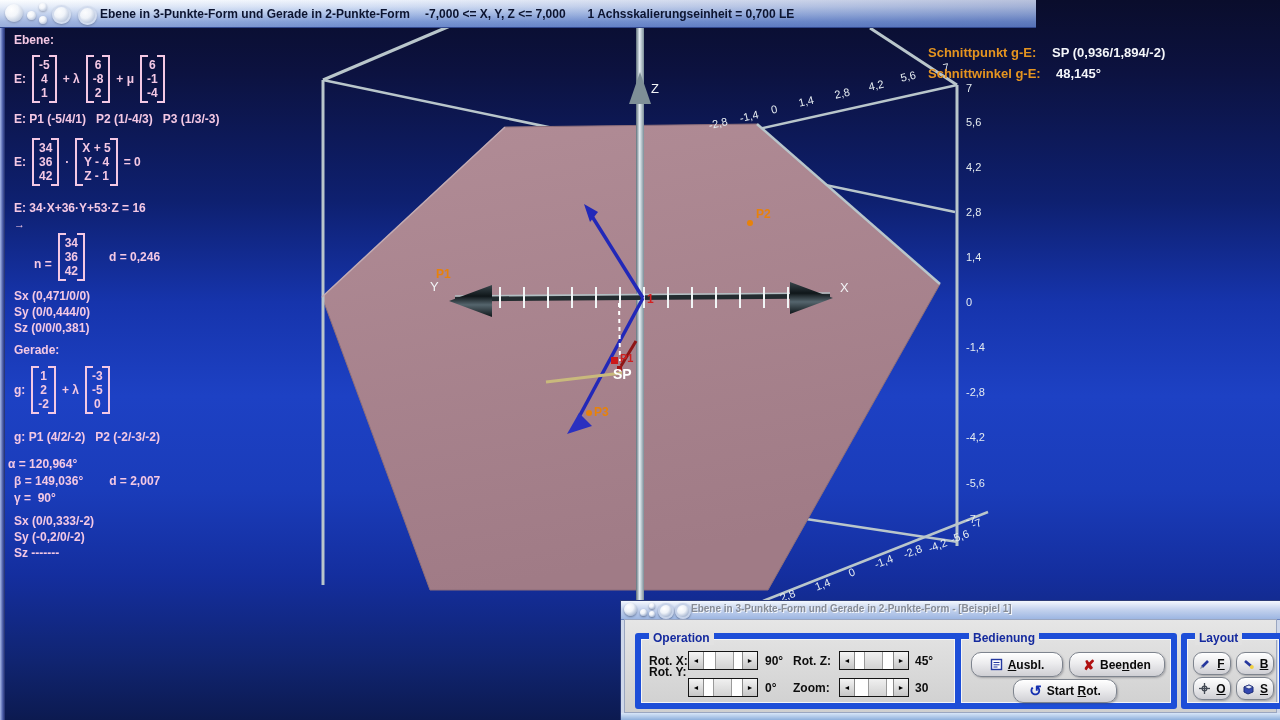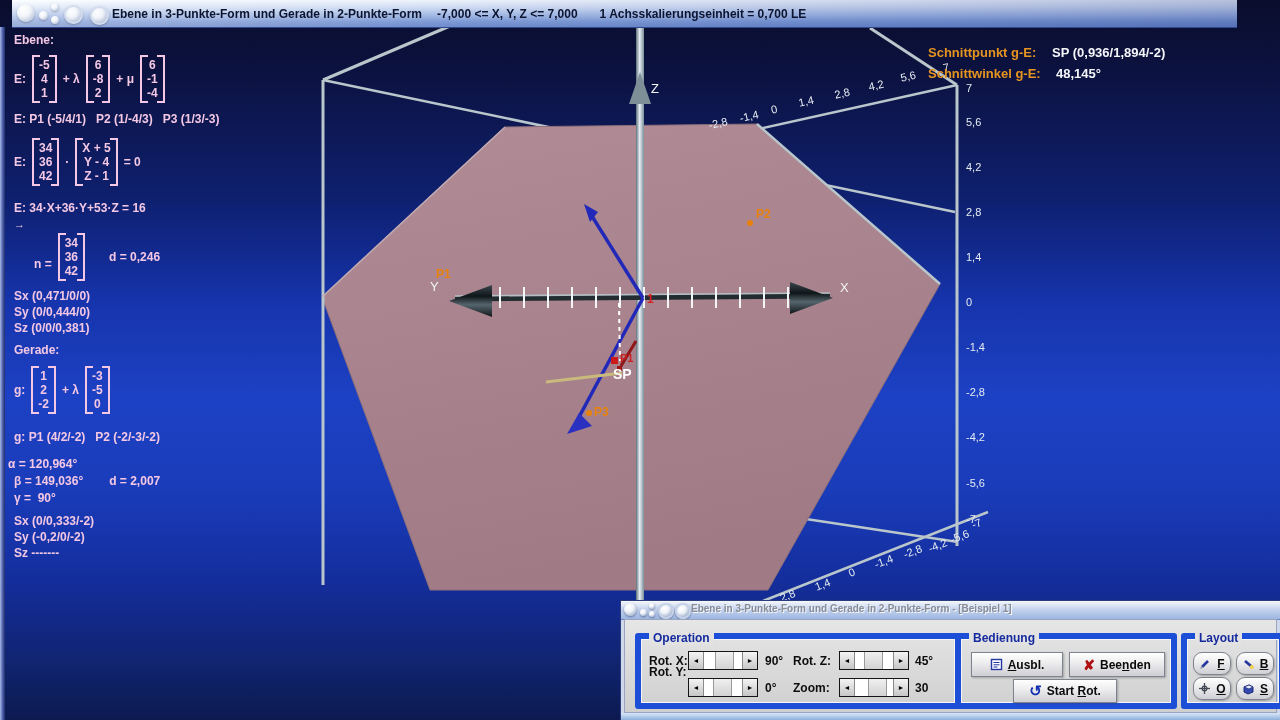--- a/index.html
+++ b/index.html
@@ -1,20 +1,20 @@
 <!DOCTYPE html>
 <html><head>
 <meta charset="utf-8">
 <style>
   html,body{margin:0;padding:0;background:#000;}
   #root{position:relative;width:1280px;height:720px;overflow:hidden;
     font-family:"Liberation Sans",sans-serif;
     background:linear-gradient(180deg,#0a0d2c 0%,#0c1240 10%,#0e2070 28%,#1634ac 42%,#1d41c4 55%,#1a3cba 68%,#142e9e 80%,#102470 92%,#0c1a50 100%);}
   
-  .titlebar{position:absolute;left:12px;top:0;width:1225px;height:27px;z-index:30;
+  .titlebar{position:absolute;left:0;top:0;width:1036px;height:27px;z-index:30;
     background:linear-gradient(180deg,#fbfdff 0%,#dce6f6 25%,#aabfe6 55%,#7e9ad4 80%,#6d8aca 100%);
     border-bottom:1px solid #31488f;}
   .titlebar::after{content:"";position:absolute;inset:0;pointer-events:none;
     background:linear-gradient(90deg,rgba(255,255,255,.30),rgba(120,150,220,.10) 35%,rgba(40,70,160,.22) 75%,rgba(30,55,140,.30));}
   .ball{position:absolute;border-radius:50%;
     background:radial-gradient(circle at 35% 30%,#ffffff 0%,#eef2f8 40%,#a9b8d2 75%,#76869f 100%);
     box-shadow:0 1px 2px rgba(20,30,60,.45);}
   .ball.ring{border:2px solid #c6d2e8;}
   .title-text{position:absolute;left:100px;top:0;height:27px;display:flex;align-items:center;z-index:2;
     font-weight:bold;font-size:12px;color:#0c1430;white-space:pre;}
@@ -53,21 +53,21 @@
   .flabel,.fval{position:absolute;font-weight:bold;font-size:12px;color:#0d0d0d;white-space:nowrap;}
   .sbar{position:absolute;width:68px;height:17px;background:#fff;border:1px solid #141414;}
   .sb-arrow{position:absolute;top:0;bottom:0;width:14px;display:flex;align-items:center;justify-content:center;
     background:linear-gradient(180deg,#f4f4f4,#c6c6c6);font-size:7px;color:#000;cursor:pointer;}
   .sb-arrow.l{left:0;border-right:1px solid #8a8a8a;}
   .sb-arrow.r{right:0;border-left:1px solid #8a8a8a;}
   .sb-thumb{position:absolute;top:0;bottom:0;width:17px;cursor:pointer;
     background:linear-gradient(180deg,#f0f0f0,#d2d2d2);border-left:1px solid #9a9a9a;border-right:1px solid #9a9a9a;}
   .btn{position:absolute;display:flex;align-items:center;justify-content:center;gap:5px;cursor:pointer;
     background:linear-gradient(180deg,#ffffff,#ececee 45%,#cfcfd4);
-    border:1px solid #7e848e;border-radius:0;
+    border:1px solid #7e848e;border-radius:10px;
     box-shadow:inset 0 1px 0 #fff,1px 1px 2px rgba(60,60,70,.35);
     font-weight:bold;font-size:12px;color:#0a0a0a;white-space:nowrap;}
   .btn .xicon{color:#b01010;font-weight:bold;font-size:14px;line-height:12px;}
   .btn .rot{color:#1530b0;font-weight:bold;font-size:15px;line-height:12px;}
   .u{text-decoration:underline;}
   .scene{position:absolute;left:0;top:0;z-index:2;}
 </style>
 </head>
 <body>
 

